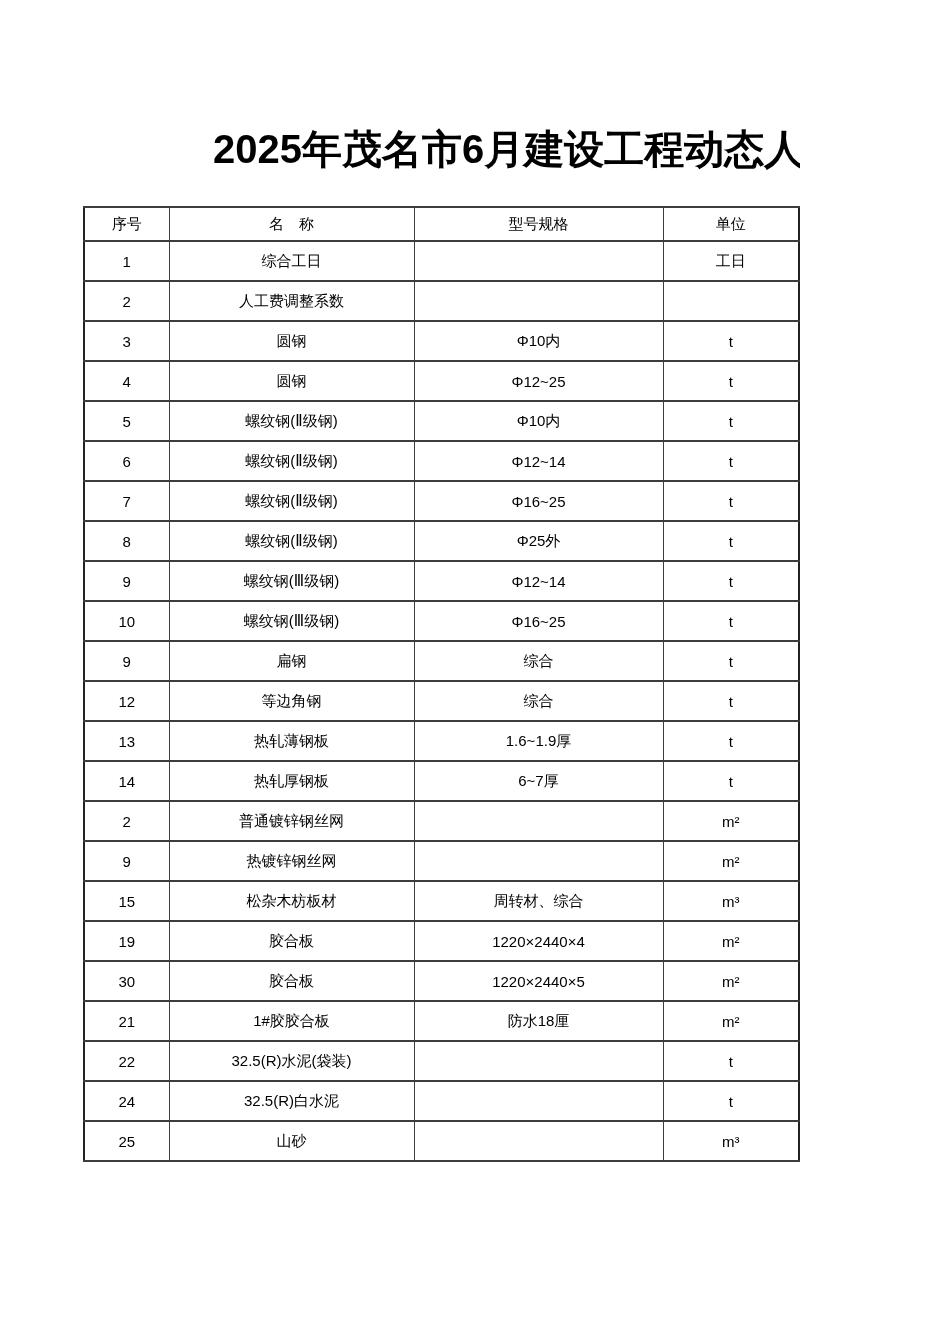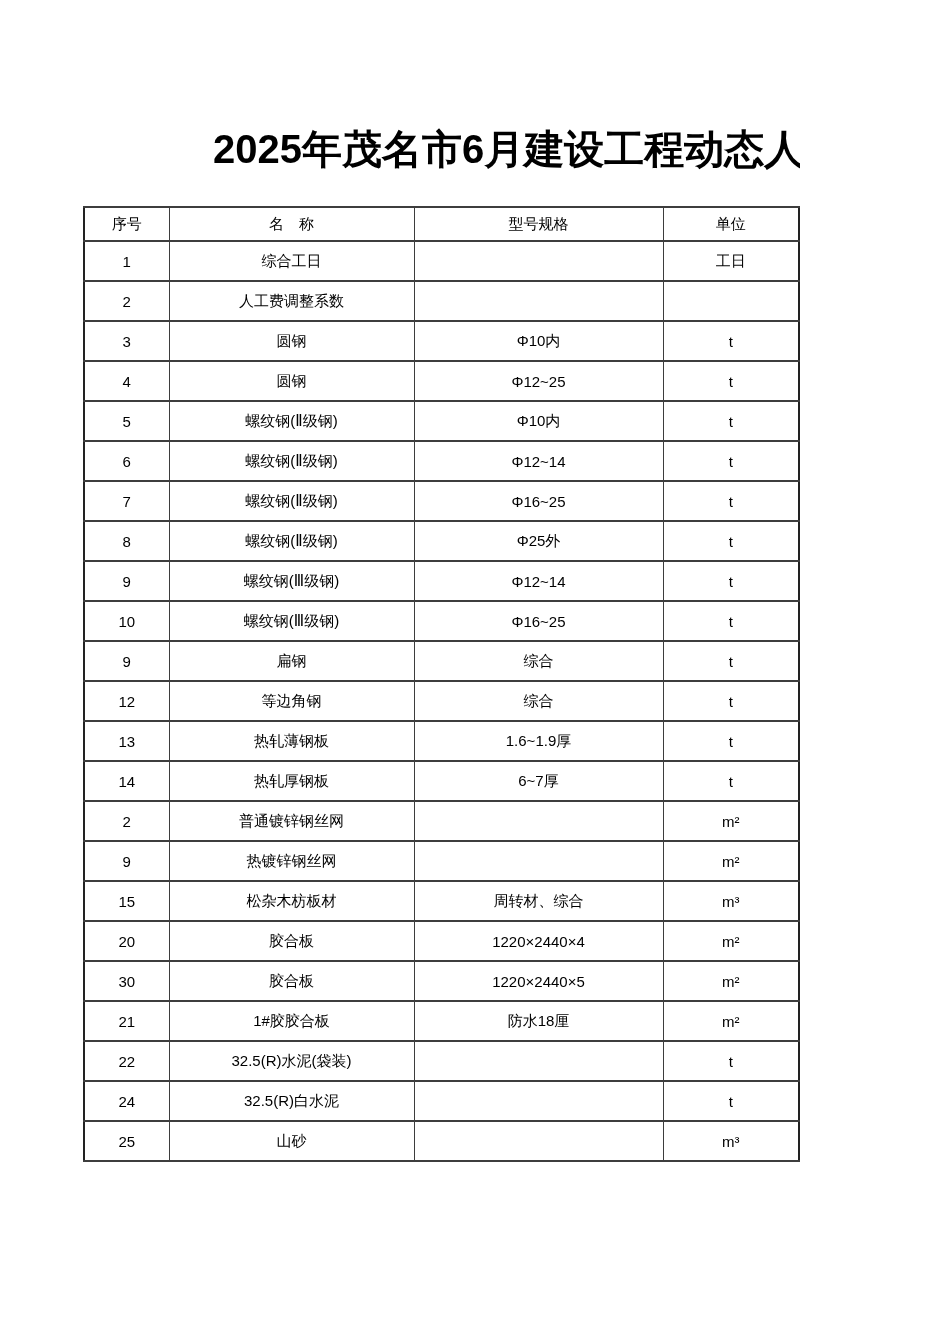--- a/index.html
+++ b/index.html
@@ -201,21 +201,21 @@
 
   <tr>
     <td>15</td>
     <td>松杂木枋板材</td>
     <td>周转材、综合</td>
     <td>m³</td>
   </tr>
 
 
   <tr>
-    <td>20</td>
+    <td>19</td>
     <td>胶合板</td>
     <td>1220×2440×4</td>
     <td>m²</td>
   </tr>
 
   <tr>
     <td>30</td>
     <td>胶合板</td>
     <td>1220×2440×5</td>
     <td>m²</td>

